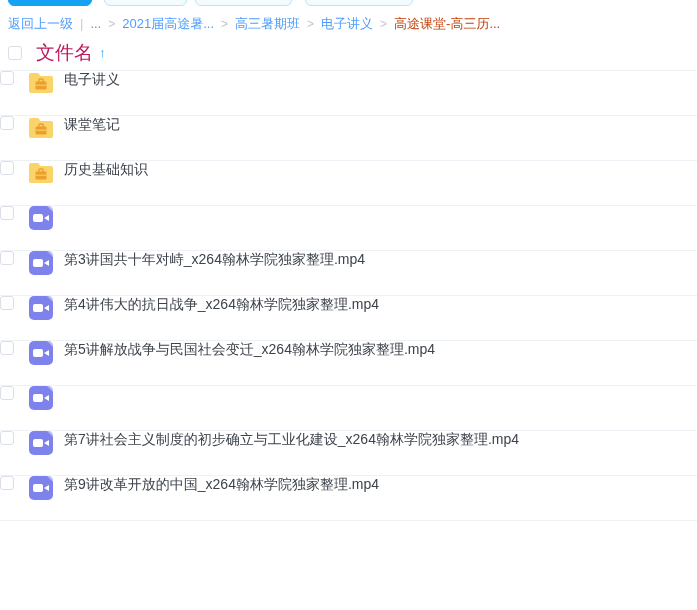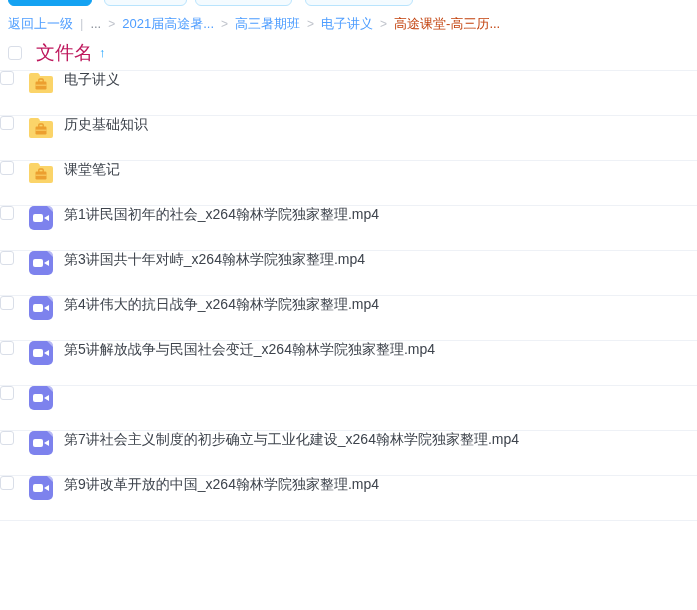--- a/index.html
+++ b/index.html
@@ -169,46 +169,45 @@
     <div class="checkbox"></div>
     <div class="iconwrap">
       <svg class="icon-folder" viewBox="0 0 26 22">
         <path d="M1 3 Q1 1 3 1 L9.5 1 Q11 1 11.5 2.5 L12 4 L23 4 Q25 4 25 6 L25 19 Q25 21 23 21 L3 21 Q1 21 1 19 Z" fill="#fbd469"></path>
         <rect x="7.5" y="9.5" width="11" height="8" rx="1.2" fill="#ec9f2f"></rect>
         <rect x="10.8" y="7" width="4.4" height="3.4" rx="1" fill="none" stroke="#ec9f2f" stroke-width="1.4"></rect>
         <rect x="7.5" y="12.6" width="11" height="1.2" fill="#fbd469" opacity="0.85"></rect>
       </svg>
 
     </div>
-    <span class="fname">历史基础知识</span>
+    <span class="fname">课堂笔记</span>
   </div>
       <div class="row">
     <div class="checkbox"></div>
     <div class="iconwrap">
       <svg class="icon-folder" viewBox="0 0 26 22">
         <path d="M1 3 Q1 1 3 1 L9.5 1 Q11 1 11.5 2.5 L12 4 L23 4 Q25 4 25 6 L25 19 Q25 21 23 21 L3 21 Q1 21 1 19 Z" fill="#fbd469"></path>
         <rect x="7.5" y="9.5" width="11" height="8" rx="1.2" fill="#ec9f2f"></rect>
         <rect x="10.8" y="7" width="4.4" height="3.4" rx="1" fill="none" stroke="#ec9f2f" stroke-width="1.4"></rect>
         <rect x="7.5" y="12.6" width="11" height="1.2" fill="#fbd469" opacity="0.85"></rect>
       </svg>
 
     </div>
-    <span class="fname">课堂笔记</span>
-  </div>
-      <div class="row">
-    <div class="checkbox"></div>
-    <div class="iconwrap">
-
-      <div class="icon-video">
-        <div class="fold"></div>
-        <div class="cam-body"></div>
-        <div class="cam-lens"></div>
-      </div>
-    </div>
-    <span class="fname">第1讲民国初年的社会_x264翰林学院独家整理.mp4</span>
+    <span class="fname">历史基础知识</span>
+  </div>
+      <div class="row">
+    <div class="checkbox"></div>
+    <div class="iconwrap">
+
+      <div class="icon-video">
+        <div class="fold"></div>
+        <div class="cam-body"></div>
+        <div class="cam-lens"></div>
+      </div>
+    </div>
   </div>
       <div class="row">
     <div class="checkbox"></div>
     <div class="iconwrap">
 
       <div class="icon-video">
         <div class="fold"></div>
         <div class="cam-body"></div>
         <div class="cam-lens"></div>
       </div>

